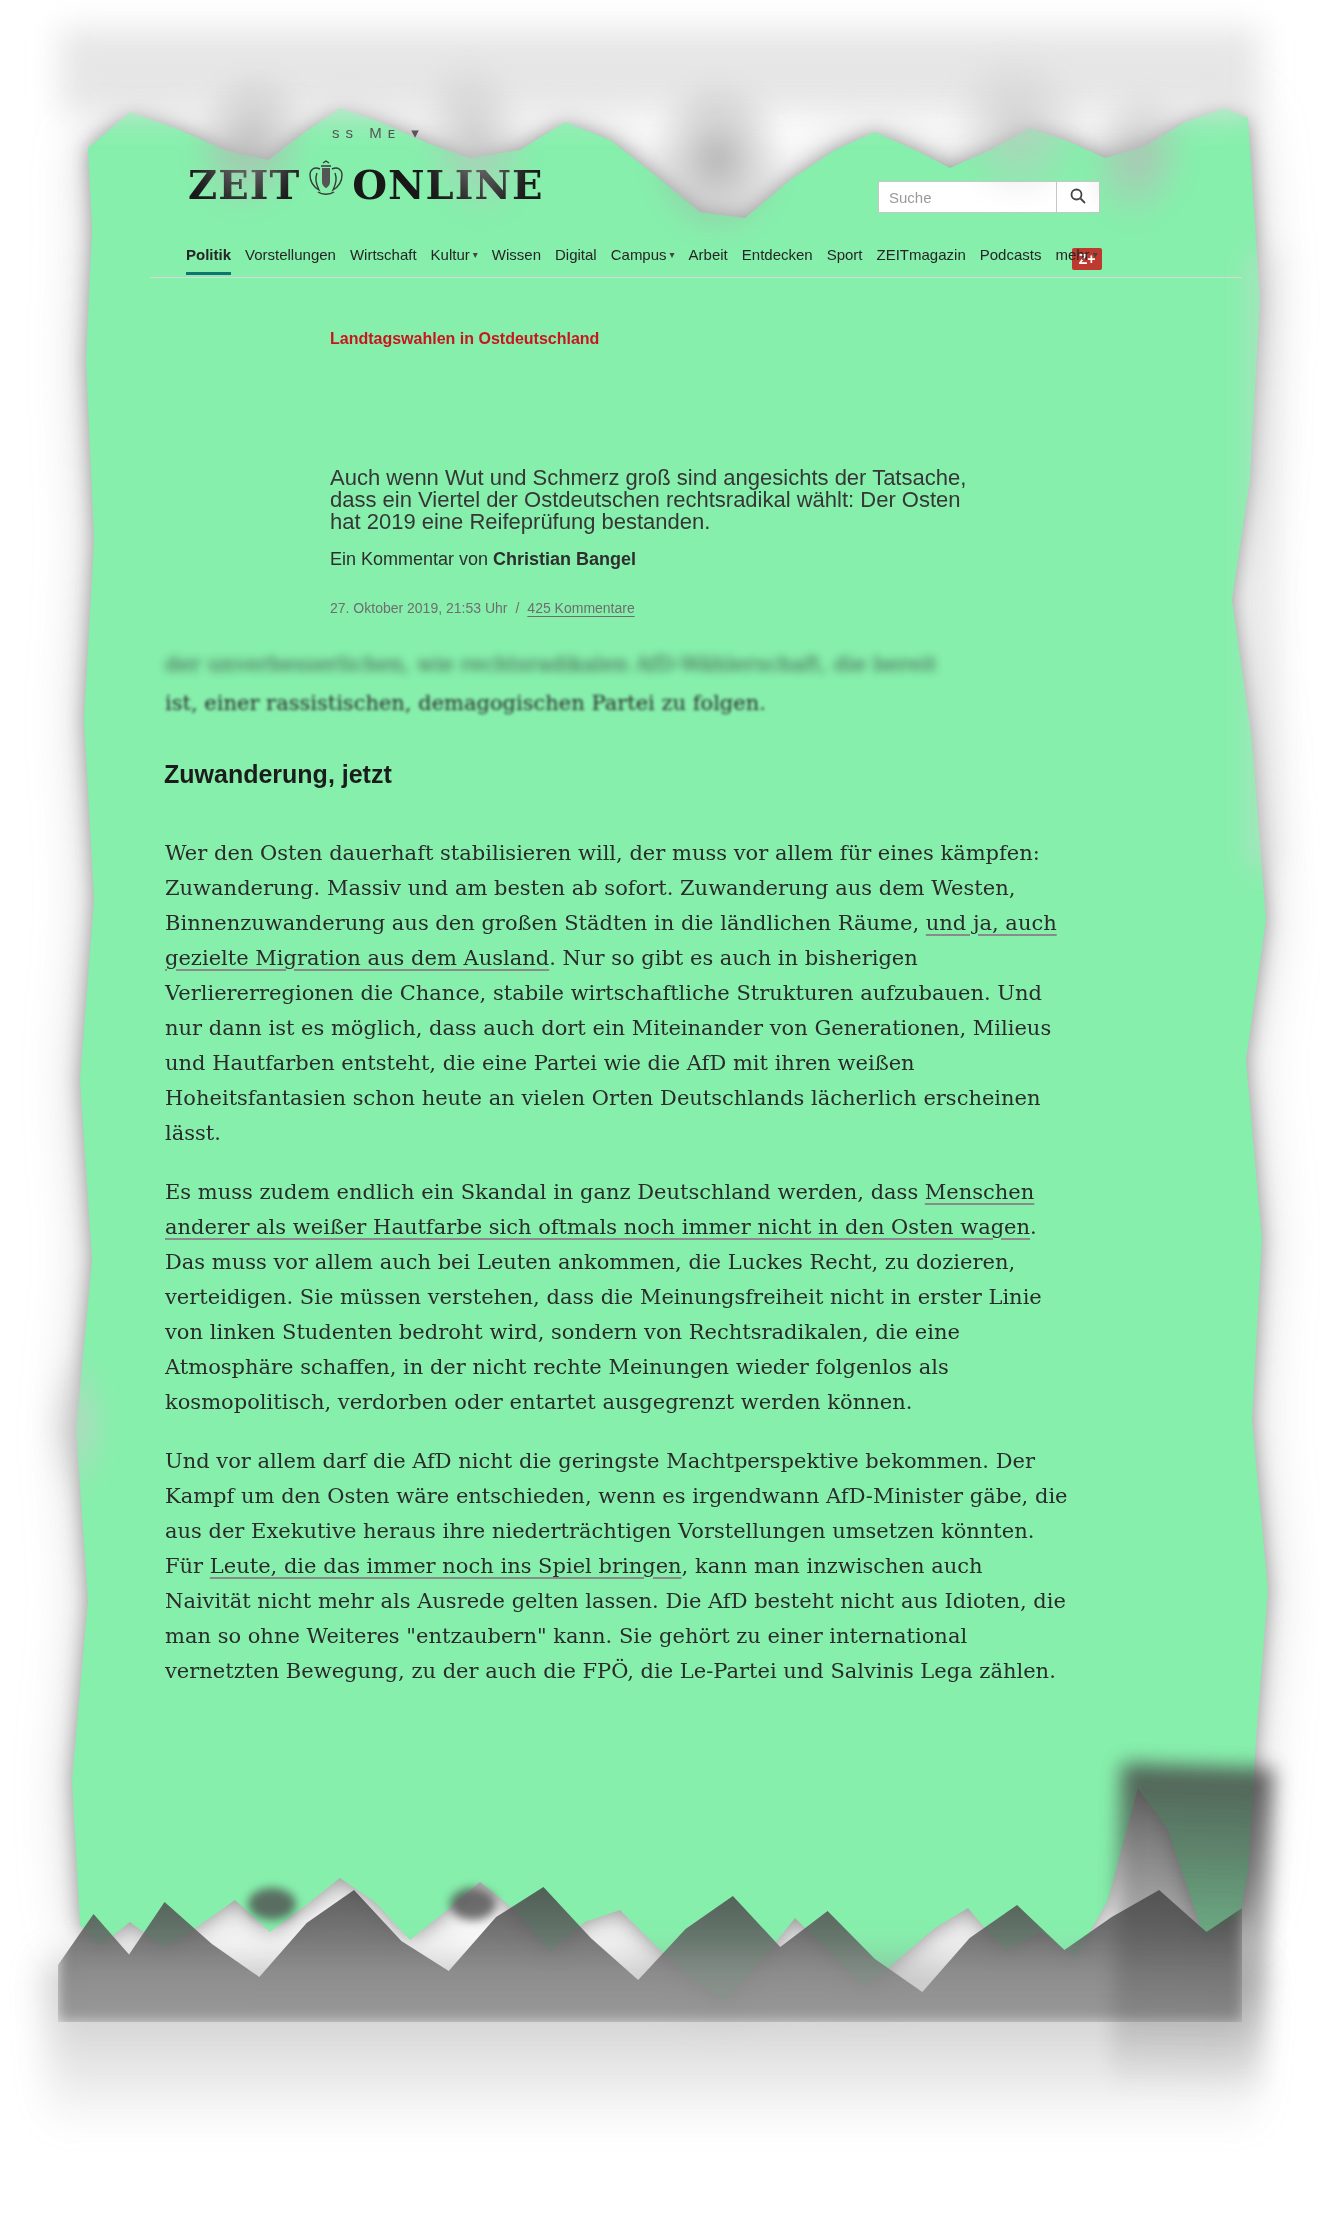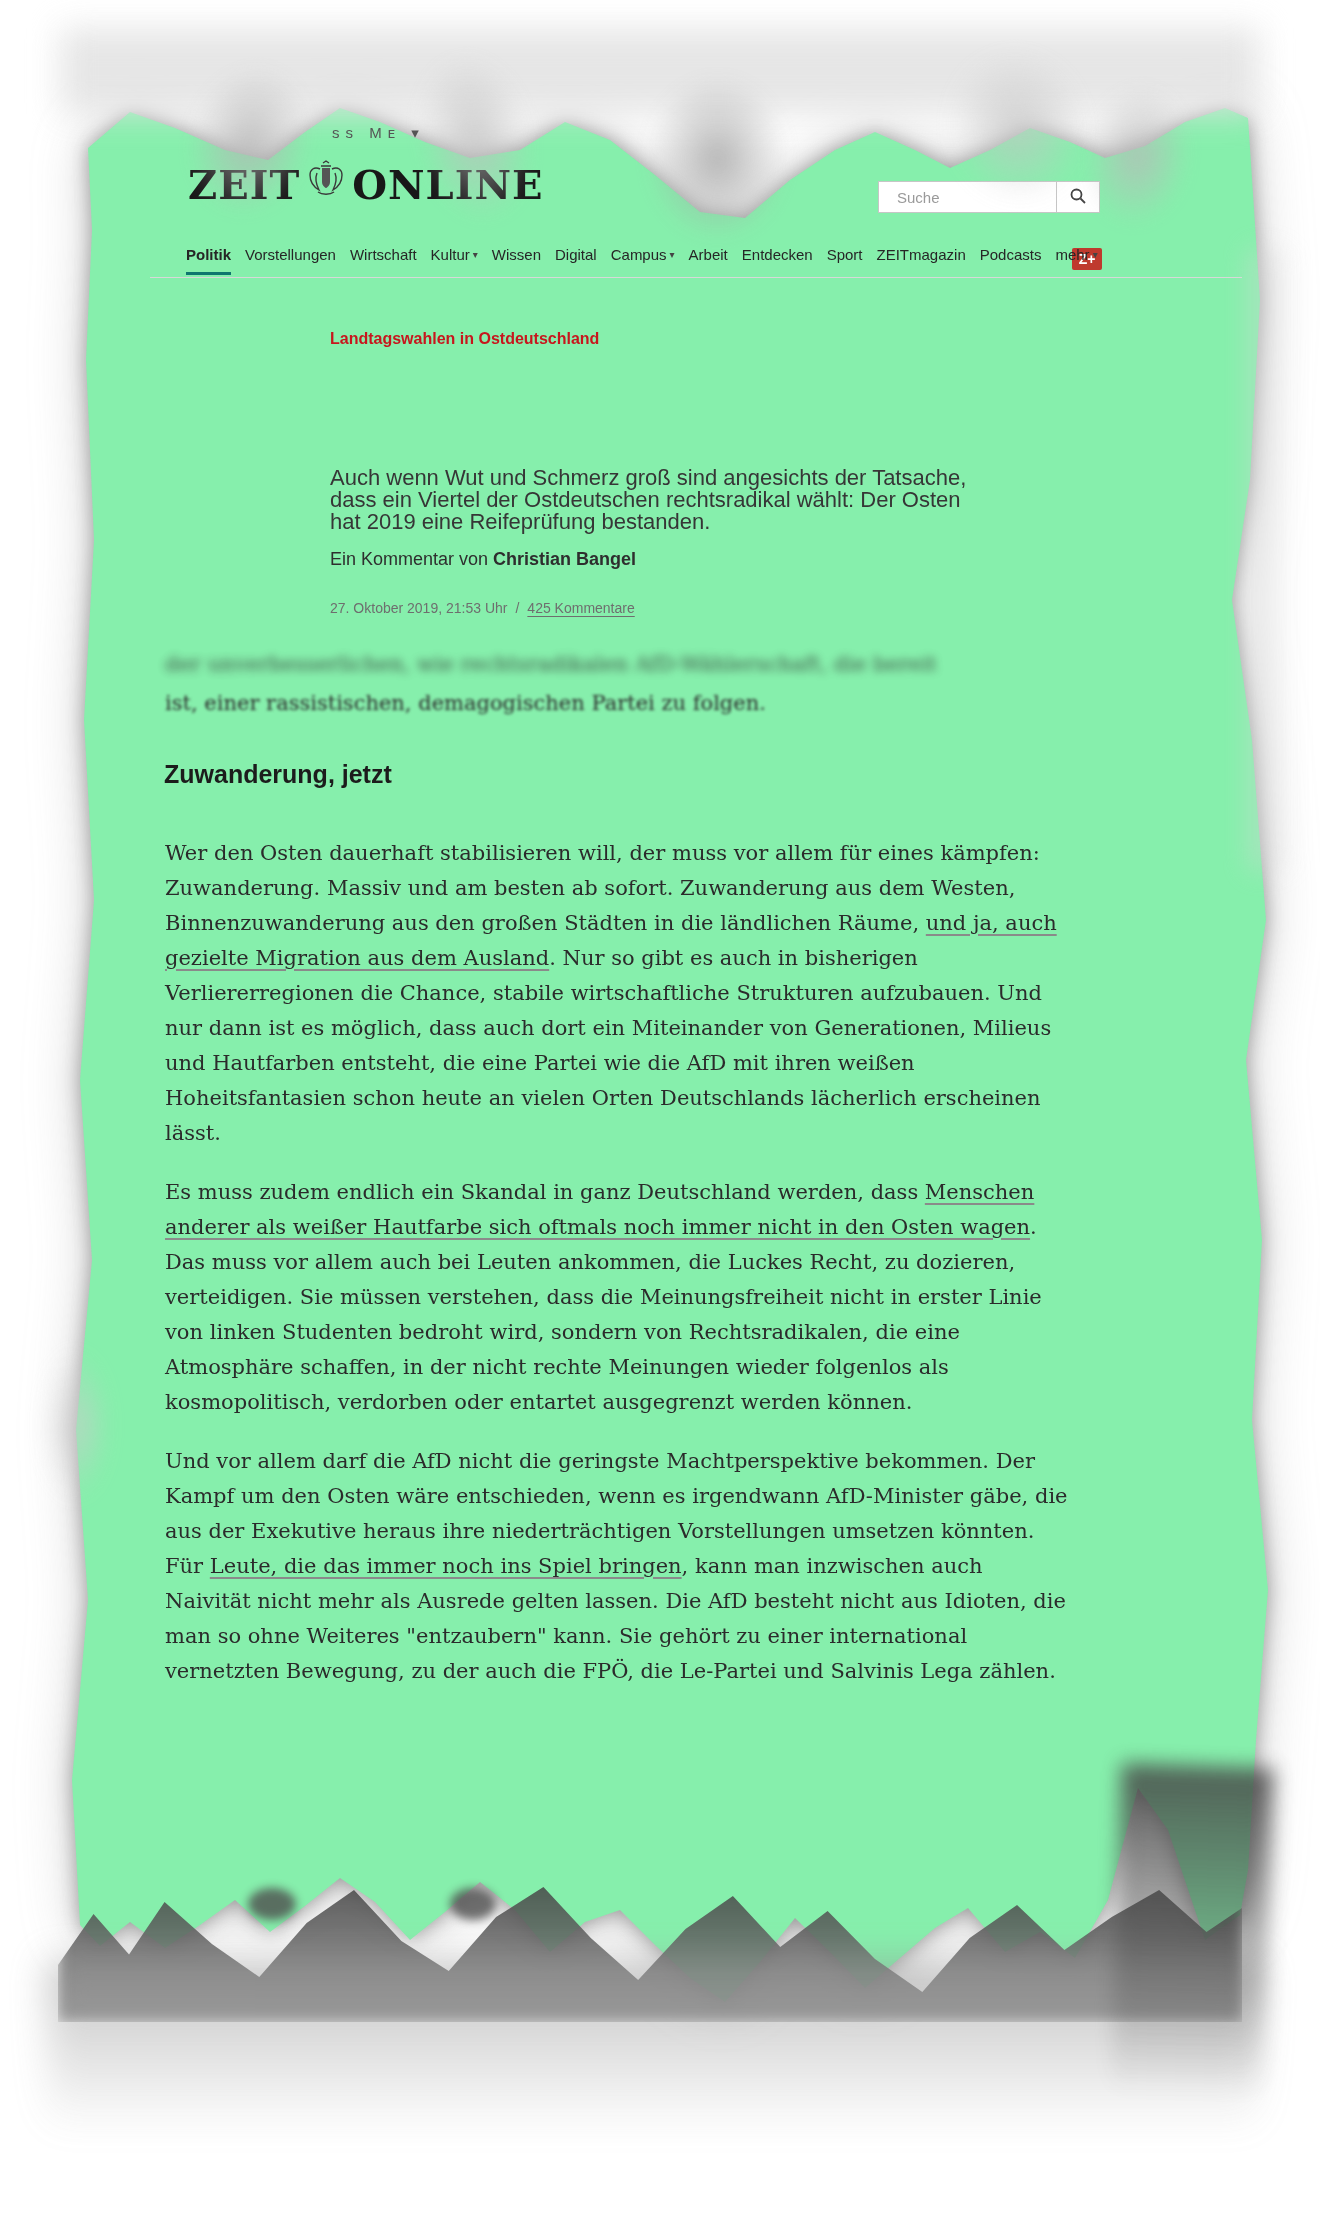--- a/index.html
+++ b/index.html
@@ -12,21 +12,21 @@
     1260px 300px,1250px 480px,1232px 600px,1252px 740px,1266px 920px,1246px 1060px,1262px 1240px,1252px 1420px,1268px 1590px,1256px 1740px,1248px 1870px,1240px 1915px,
     1205px 1940px,1168px 1830px,1138px 1788px,1108px 1900px,1075px 1958px,1040px 1932px,1005px 1952px,968px 1908px,935px 1928px,900px 1958px,865px 1988px,830px 1952px,795px 1918px,760px 1962px,725px 2002px,690px 1978px,655px 1945px,620px 1910px,585px 1922px,550px 1952px,515px 1910px,480px 1882px,445px 1912px,410px 1940px,375px 1902px,340px 1878px,305px 1906px,270px 1932px,235px 1900px,200px 1925px,165px 1948px,130px 1922px,100px 1946px,80px 1925px,
     72px 1780px,88px 1600px,76px 1430px,92px 1260px,80px 1080px,94px 900px,84px 720px,94px 540px,86px 360px,92px 230px);}
   
   .remnant{position:absolute;left:332px;top:124px;font-size:15px;color:#555;letter-spacing:6px;z-index:6;}
   .logo{position:absolute;left:188px;top:160px;display:flex;align-items:center;
         font-family:"DejaVu Serif",serif;font-weight:700;font-size:40px;color:#181818;letter-spacing:1px;}
   .logo .crest{margin:0 4px 2px 4px;}
   .search{position:absolute;left:878px;top:181px;display:flex;height:32px;}
   .search input{width:178px;height:32px;border:1px solid #c6c6c6;border-right:none;box-sizing:border-box;
-        padding:0 18px;font-size:15px;color:#333;font-family:"Liberation Sans",sans-serif;outline:none;}
+        padding:0 10px;font-size:15px;color:#333;font-family:"Liberation Sans",sans-serif;outline:none;}
   .search input::placeholder{color:#9a9a9a;}
   .search button{width:44px;height:32px;border:1px solid #c6c6c6;background:#fff;cursor:pointer;
         display:flex;align-items:center;justify-content:center;}
   
   .nav{position:absolute;left:186px;top:246px;display:flex;gap:14px;font-size:15px;color:#262626;z-index:2;}
   .nav-item{cursor:pointer;white-space:nowrap;padding-bottom:9px;}
   .nav-item.active{font-weight:700;border-bottom:3px solid #0f766e;}
   .caret{font-size:10px;color:#444;margin-left:3px;vertical-align:2px;}
   .nav-rule{position:absolute;left:150px;top:277px;width:1092px;height:1px;background:#d8d8d8;}
   .zplus{position:absolute;left:1072px;top:248px;width:30px;height:22px;background:#bf3a2e;border-radius:2px;

